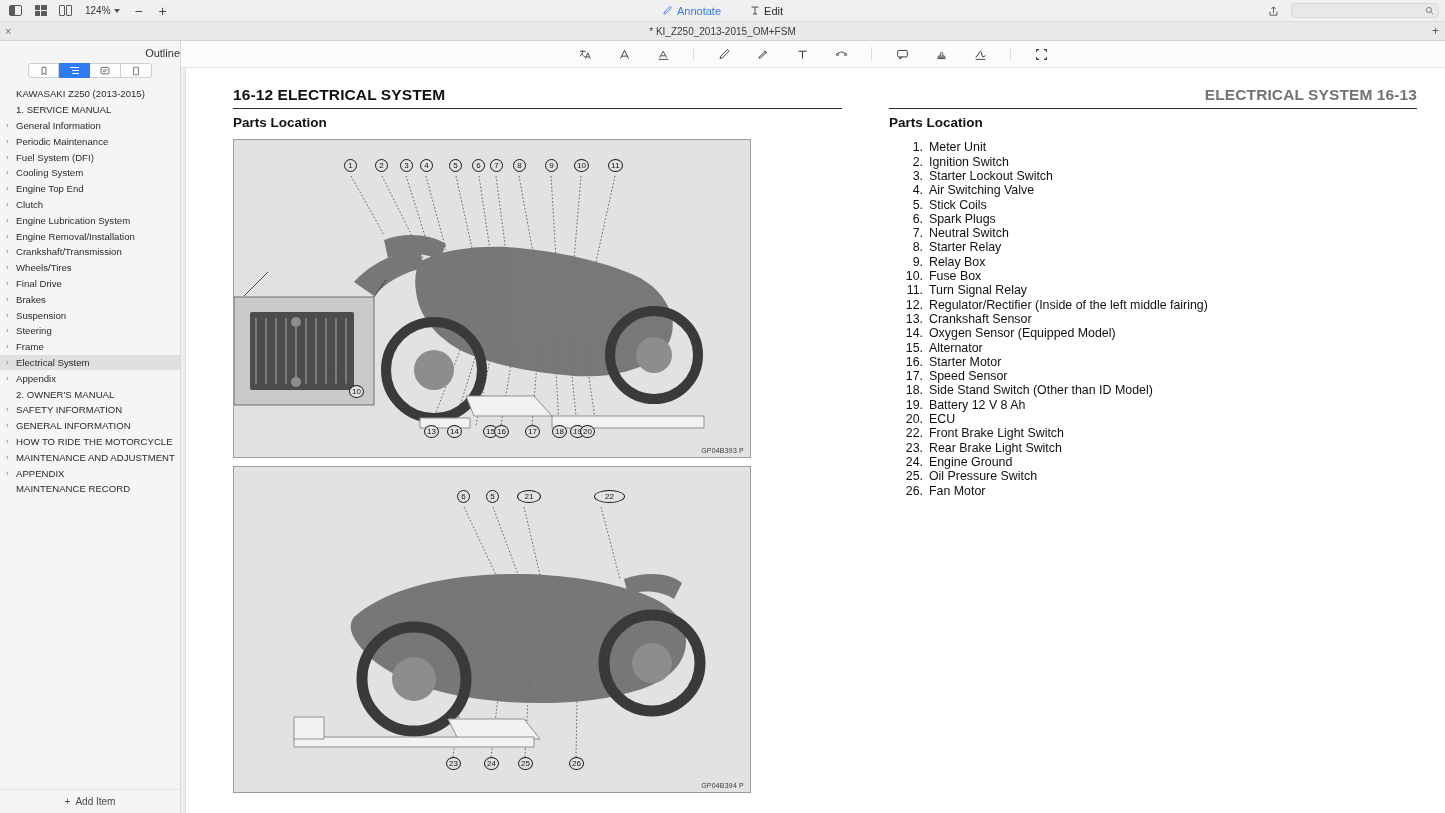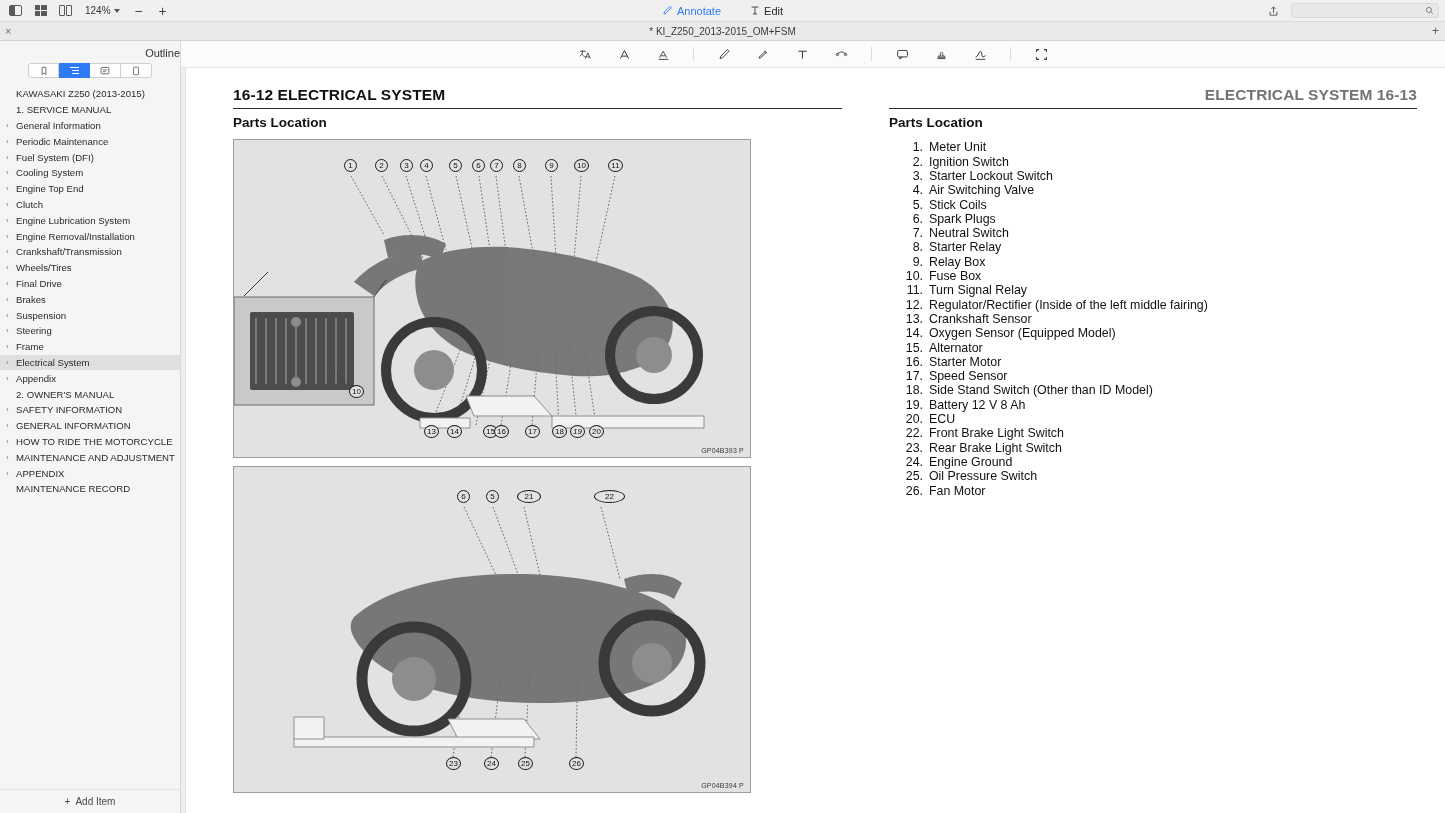--- a/index.html
+++ b/index.html
@@ -512,21 +512,21 @@
 
                 <div class="callout" style="left:115px;top:245px;width:15px;">10</div>
 
                 <div class="callout" style="left:190px;top:285px;width:15px;">13</div>
                 <div class="callout" style="left:213px;top:285px;width:15px;">14</div>
                 <div class="callout" style="left:249px;top:285px;width:15px;">15</div>
                 <div class="callout" style="left:260px;top:285px;width:15px;">16</div>
                 <div class="callout" style="left:291px;top:285px;width:15px;">17</div>
                 <div class="callout" style="left:318px;top:285px;width:15px;">18</div>
                 <div class="callout" style="left:336px;top:285px;width:15px;font-style:italic;">19</div>
-                <div class="callout" style="left:355px;top:285px;width:15px;">20</div>
+                <div class="callout" style="left:346px;top:285px;width:15px;">20</div>
 
                 <div class="fig-code">GP04B393   P</div>
               </div>
 
               <div class="fig fig2" style="margin-top:8px;">
                 <svg width="518" height="327" viewBox="0 0 518 327" style="position:absolute;left:0;top:0;">
                   <g stroke="#444" stroke-width="0.8" stroke-dasharray="1.6 2" fill="none">
                     <path d="M230 40 L262 108"></path>
                     <path d="M259 40 L285 110"></path>
                     <path d="M290 40 L306 108"></path>

